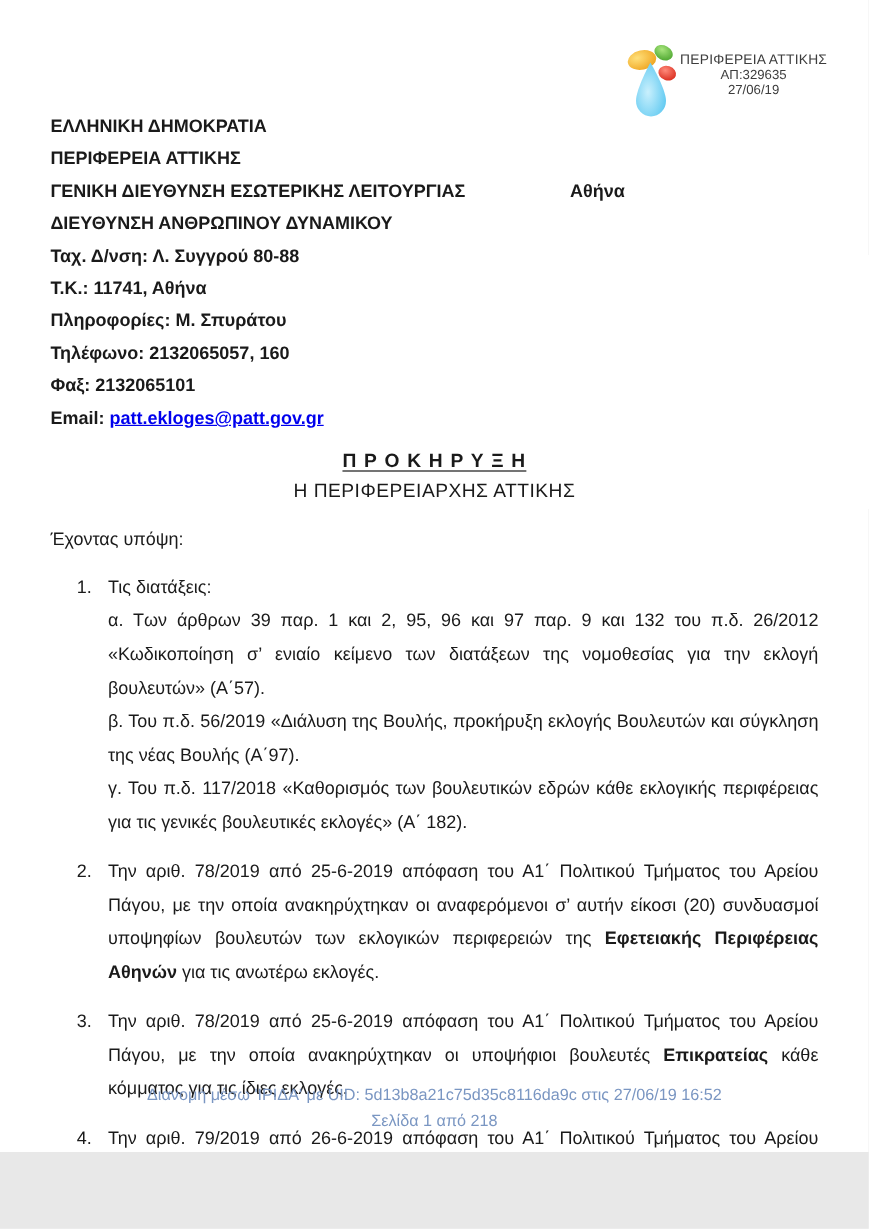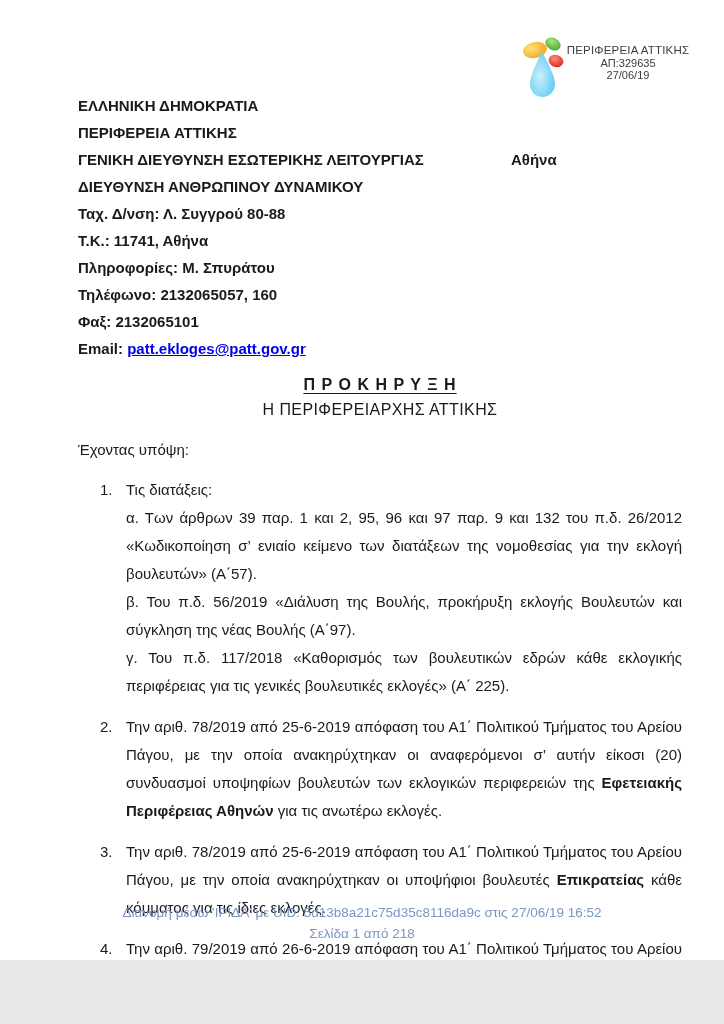--- a/index.html
+++ b/index.html
@@ -22,21 +22,20 @@
   }
   .stamp .org{font-size:11.5px;letter-spacing:0.2px;white-space:nowrap;}
   .stamp-logo{
     position:absolute;left:-30px;top:-8px;
     width:50px;height:64px;
   }
   
   .content{
     padding:92px 42px 0 42px;
     font-size:15px;
-    margin-left:36px;
   }
   .hdr{font-weight:bold;line-height:27px;white-space:nowrap;}
   .hdr-rel{position:relative;}
   .city{position:absolute;left:433px;top:0;font-weight:bold;}
   .email-link{
     color:#0000ee;text-decoration:underline;font-weight:bold;cursor:pointer;
   }
   .title-block{margin-top:14px;text-align:center;}
   .title-main{
     font-weight:bold;font-size:16px;letter-spacing:1px;
@@ -118,21 +117,21 @@
     </div>
 
     <div class="intro">Έχοντας υπόψη:</div>
 
     <div class="num-item">
       <div class="num">1.</div>
       <div class="itm-body">
         <div>Τις διατάξεις:</div>
         <div class="sub-par">α. Των άρθρων 39 παρ. 1 και 2, 95, 96 και 97 παρ. 9 και 132 του π.δ. 26/2012 «Κωδικοποίηση σ’ ενιαίο κείμενο των διατάξεων της νομοθεσίας για την εκλογή βουλευτών» (Α΄57).</div>
         <div class="sub-par">β. Του π.δ. 56/2019 «Διάλυση της Βουλής, προκήρυξη εκλογής Βουλευτών και σύγκληση της νέας Βουλής (Α΄97).</div>
-        <div class="sub-par">γ. Του π.δ. 117/2018 «Καθορισμός των βουλευτικών εδρών κάθε εκλογικής περιφέρειας για τις γενικές βουλευτικές εκλογές» (Α΄ 225).</div>
+        <div class="sub-par">γ. Του π.δ. 117/2018 «Καθορισμός των βουλευτικών εδρών κάθε εκλογικής περιφέρειας για τις γενικές βουλευτικές εκλογές» (Α΄ 182).</div>
       </div>
     </div>
 
     <div class="num-item">
       <div class="num">2.</div>
       <div class="itm-body"><span>Την αριθ. 78/2019 από 25-6-2019 απόφαση του Α1΄ Πολιτικού Τμήματος του Αρείου Πάγου, με την οποία ανακηρύχτηκαν οι αναφερόμενοι σ’ αυτήν είκοσι (20) συνδυασμοί υποψηφίων βουλευτών των εκλογικών περιφερειών της </span><b>Εφετειακής Περιφέρειας  Αθηνών</b><span> για τις ανωτέρω εκλογές.</span></div>
     </div>
 
     <div class="num-item">
       <div class="num">3.</div>

